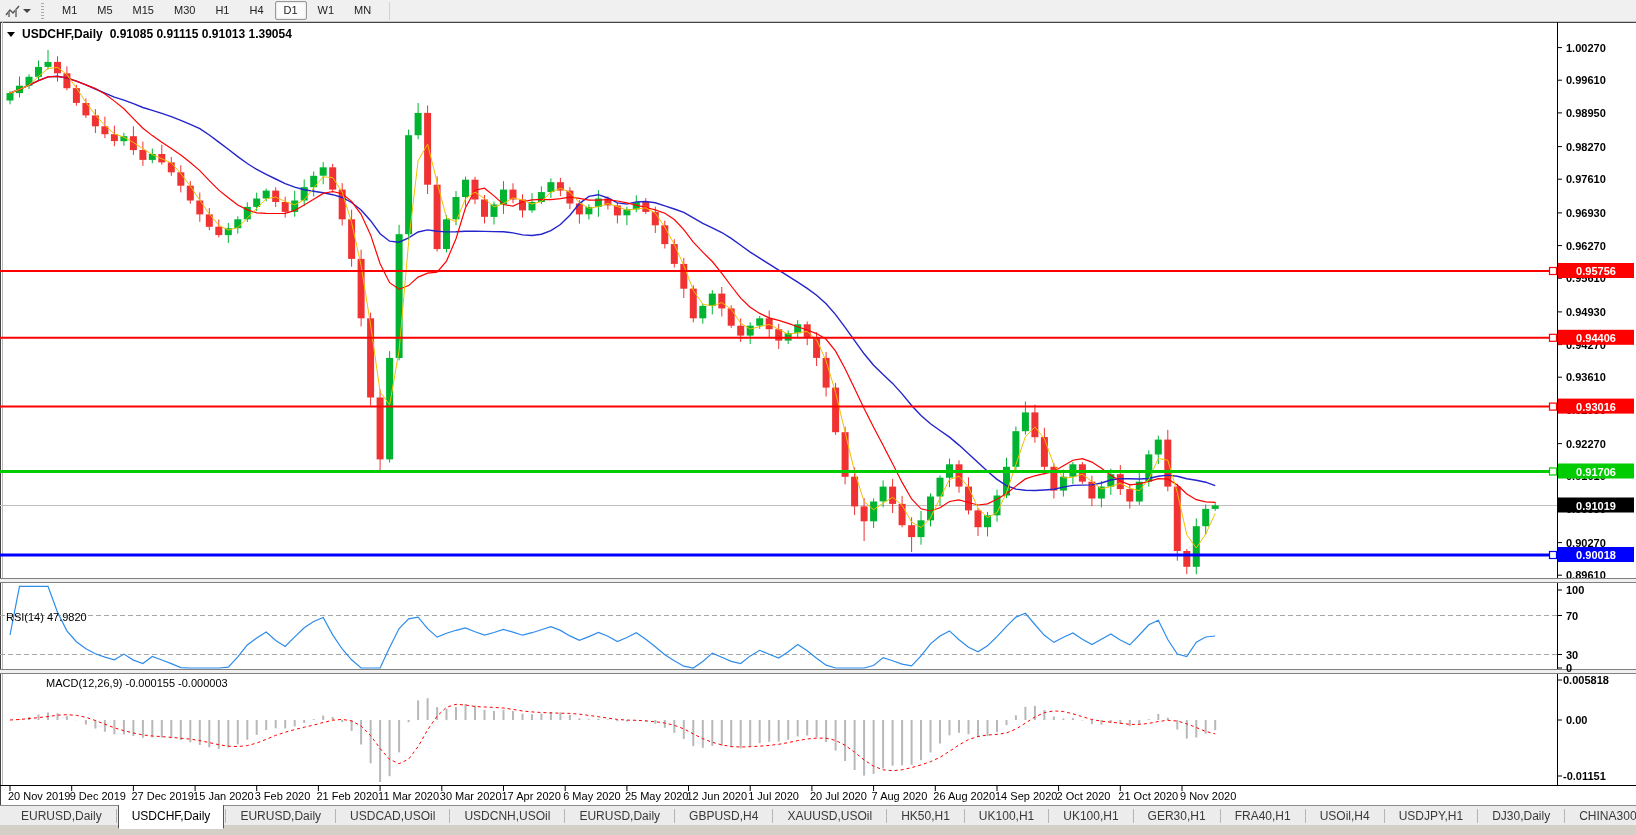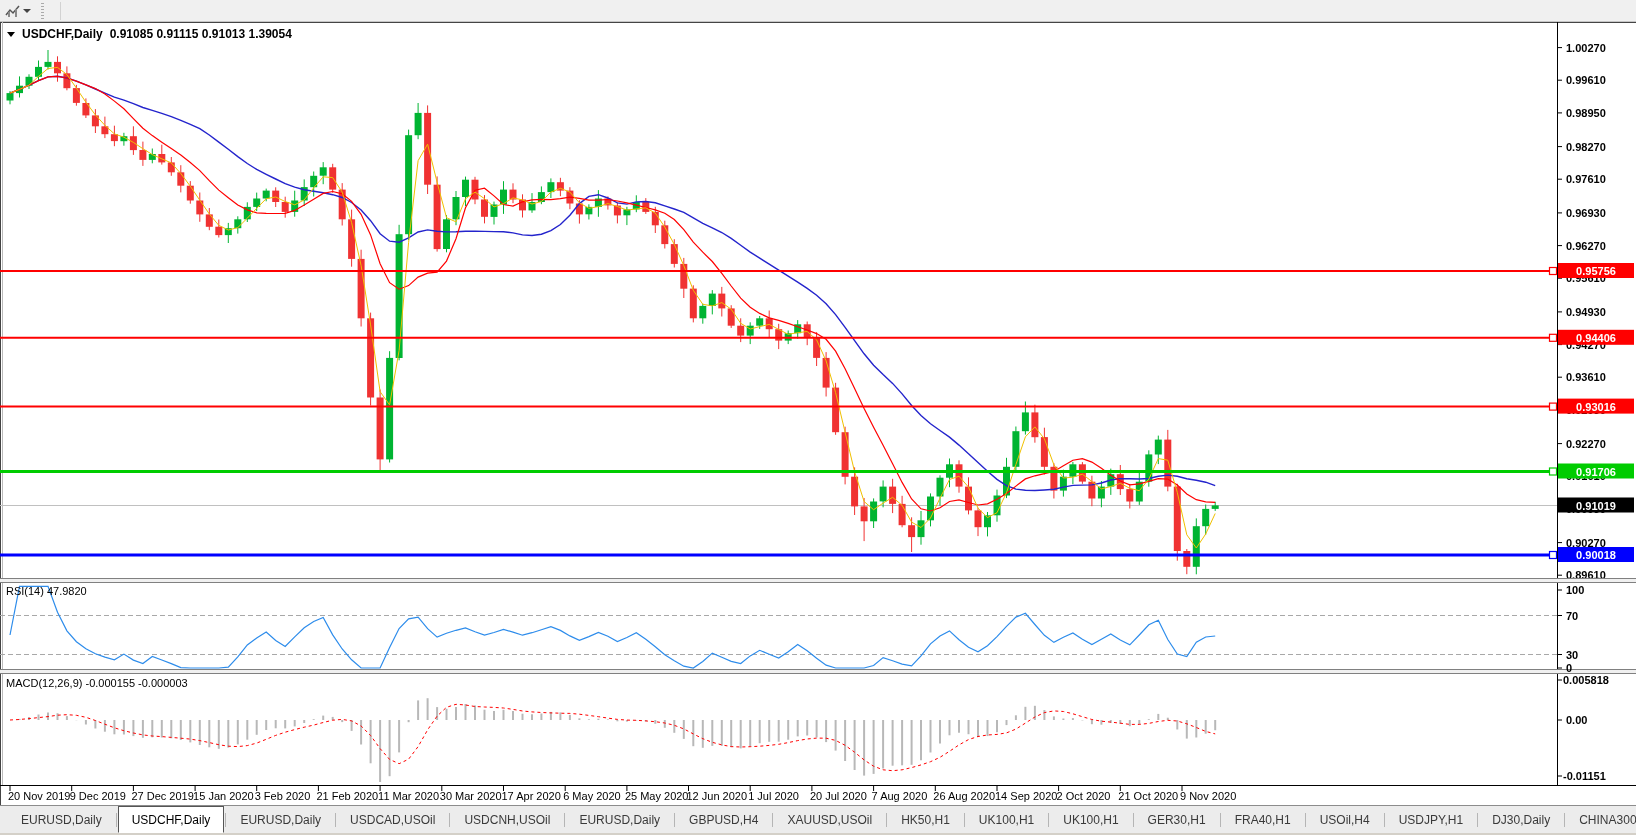--- a/index.html
+++ b/index.html
@@ -27,25 +27,25 @@
   .chart-wrap{position:relative;height:783px;background:#ffffff;}
   #chart-svg{position:absolute;left:0;top:0;}
   #chart-svg text{font-family:"Liberation Sans",sans-serif;}
   .chart-title{
     position:absolute;left:7px;top:5px;display:flex;align-items:center;gap:7px;
     font-size:12px;font-weight:700;color:#000;
   }
   .caret-down{width:0;height:0;border-left:4px solid transparent;border-right:4px solid transparent;
     border-top:5px solid #000;}
   .panel-label{position:absolute;left:6px;font-size:11px;color:#000;}
-  .rsi-label{top:563px;}
-  .macd-label{top:655px;}
+  .rsi-label{top:589px;}
+  .macd-label{top:655px;margin-left:40px;}
   
   .tab-bar{
-    height:28px;background:#ececec;border-top:1px solid #8c8c8c;
+    height:20px;background:#ececec;border-top:1px solid #8c8c8c;
     display:flex;align-items:center;padding:0 6px 0 8px;box-sizing:border-box;
   }
   #tabs{display:flex;align-items:center;height:100%;}
   .tab{font-size:12px;color:#3a3a3a;padding:4px 13px;white-space:nowrap;cursor:default;}
   .tab.active{
     background:#ffffff;border:1px solid #555;border-bottom:1px solid #fff;
     color:#000;height:17px;display:flex;align-items:center;
   }
   .tabsep{width:1px;height:14px;background:#b5b5b5;margin:0 1px;}
   .bottom-strip{height:5px;background:#d4d0c8;}
@@ -56,20 +56,31 @@
 <div class="toolbar">
   <span class="tb-icon">
     <svg width="16" height="14" viewBox="0 0 16 14">
       <polyline points="1,11 5,6 8,9 14,2" fill="none" stroke="#555" stroke-width="1.5"></polyline>
       <rect x="3" y="8" width="2" height="5" fill="#8a8a8a"></rect>
       <rect x="10" y="5" width="2" height="8" fill="#8a8a8a"></rect>
     </svg>
   </span>
   <span class="tb-caret"></span>
   <div class="grip"></div>
+  <div id="tf-buttons">
+      <div class="tf-btn">M1</div>
+      <div class="tf-btn">M5</div>
+      <div class="tf-btn">M15</div>
+      <div class="tf-btn">M30</div>
+      <div class="tf-btn">H1</div>
+      <div class="tf-btn">H4</div>
+      <div class="tf-btn active">D1</div>
+      <div class="tf-btn">W1</div>
+      <div class="tf-btn">MN</div>
+    </div>
   <div class="vsep"></div>
 </div>
 
 <div class="chart-wrap">
   <svg id="chart-svg" width="1636" height="783">
       <line x1="0.5" y1="0" x2="0.5" y2="783" stroke="#444" stroke-width="1"></line>
       <line x1="0" y1="0.5" x2="1636" y2="0.5" stroke="#444" stroke-width="1"></line>
       <line x1="2.5" y1="0" x2="2.5" y2="763" stroke="#bbb" stroke-width="1"></line>
       <line x1="0" y1="483.5" x2="1557" y2="483.5" stroke="#c0c0c0" stroke-width="1"></line>
       <line x1="10.0" y1="69.1" x2="10.0" y2="82.3" stroke="#00b432" stroke-width="1"></line>

